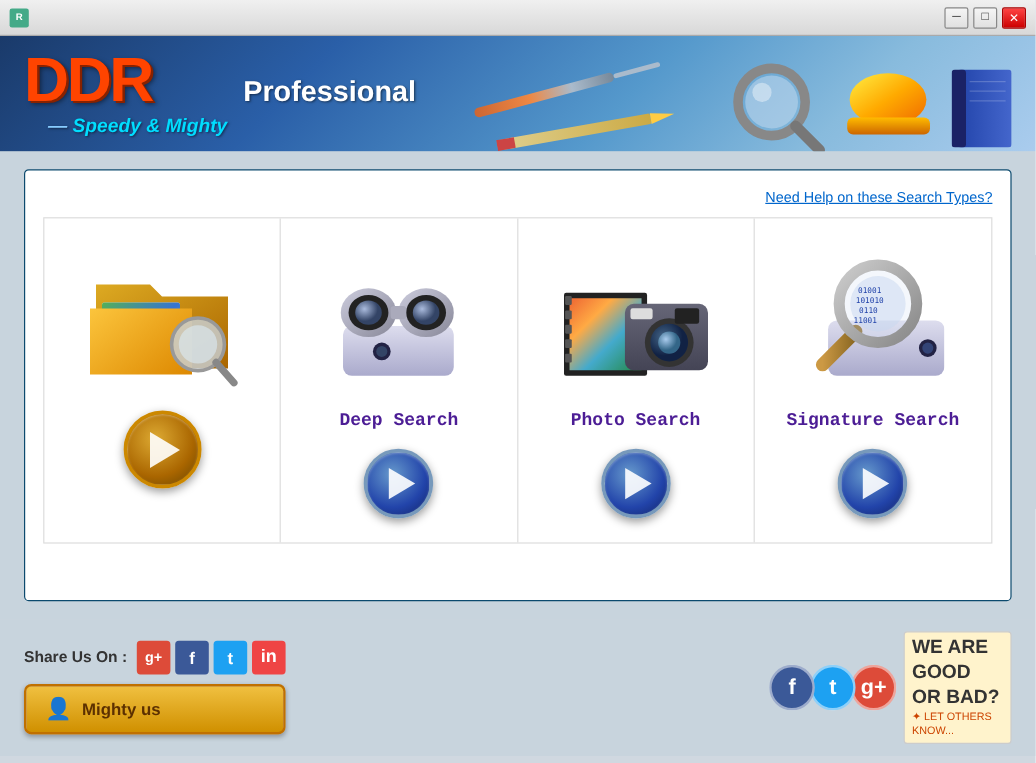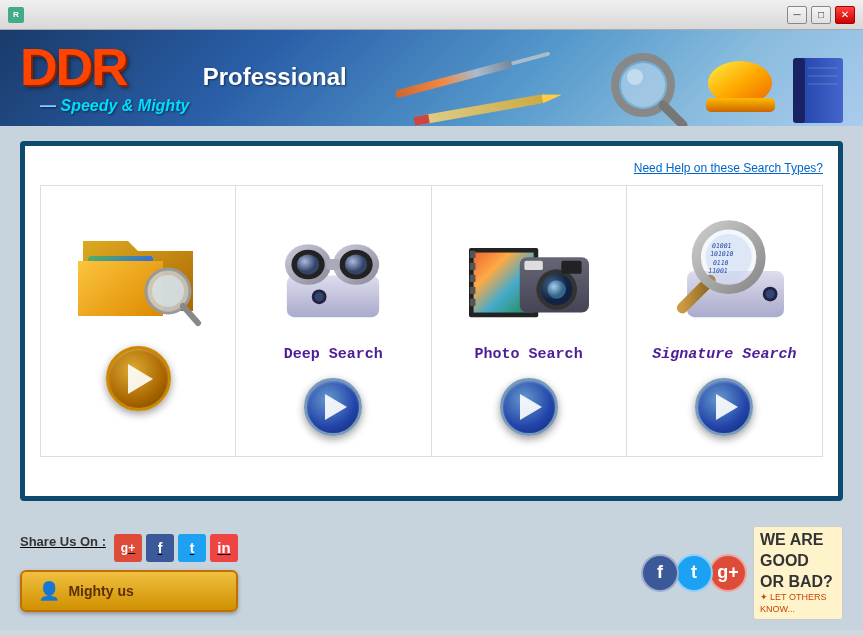--- a/index.html
+++ b/index.html
@@ -118,21 +118,21 @@
       align-items: center;
     }
 
     
     .main {
       padding: 15px 20px;
       background: #c8d4dd;
     }
     .content-box {
       background: white;
-      border: 5px solid #0c4a6e;
+      border: 1px solid #0c4a6e;
       border-radius: 4px;
       padding: 15px;
       min-height: 360px;
     }
     .help-link {
       text-align: right;
       color: #0066cc;
       font-size: 12px;
       cursor: pointer;
       text-decoration: underline;
@@ -149,21 +149,20 @@
     .search-item {
       display: flex;
       flex-direction: column;
       align-items: center;
       padding: 20px 10px;
       border-right: 1px solid #ddd;
       cursor: pointer;
     }
     .search-item:last-child {
       border-right: none;
-      font-style: italic;
     }
     .search-icon-area {
       width: 150px;
       height: 130px;
       display: flex;
       align-items: center;
       justify-content: center;
       margin-bottom: 10px;
     }
     .search-label {
@@ -223,22 +222,22 @@
     
     .footer {
       background: #c8d4dd;
       padding: 10px 20px;
       display: flex;
       align-items: center;
       justify-content: space-between;
     }
     .share-section {
       display: flex;
+      align-items: center;
       gap: 8px;
-      text-decoration: underline;
     }
     .share-label {
       font-size: 13px;
       color: #333;
       font-weight: bold;
     }
     .share-icons {
       display: flex;
       gap: 4px;
     }

